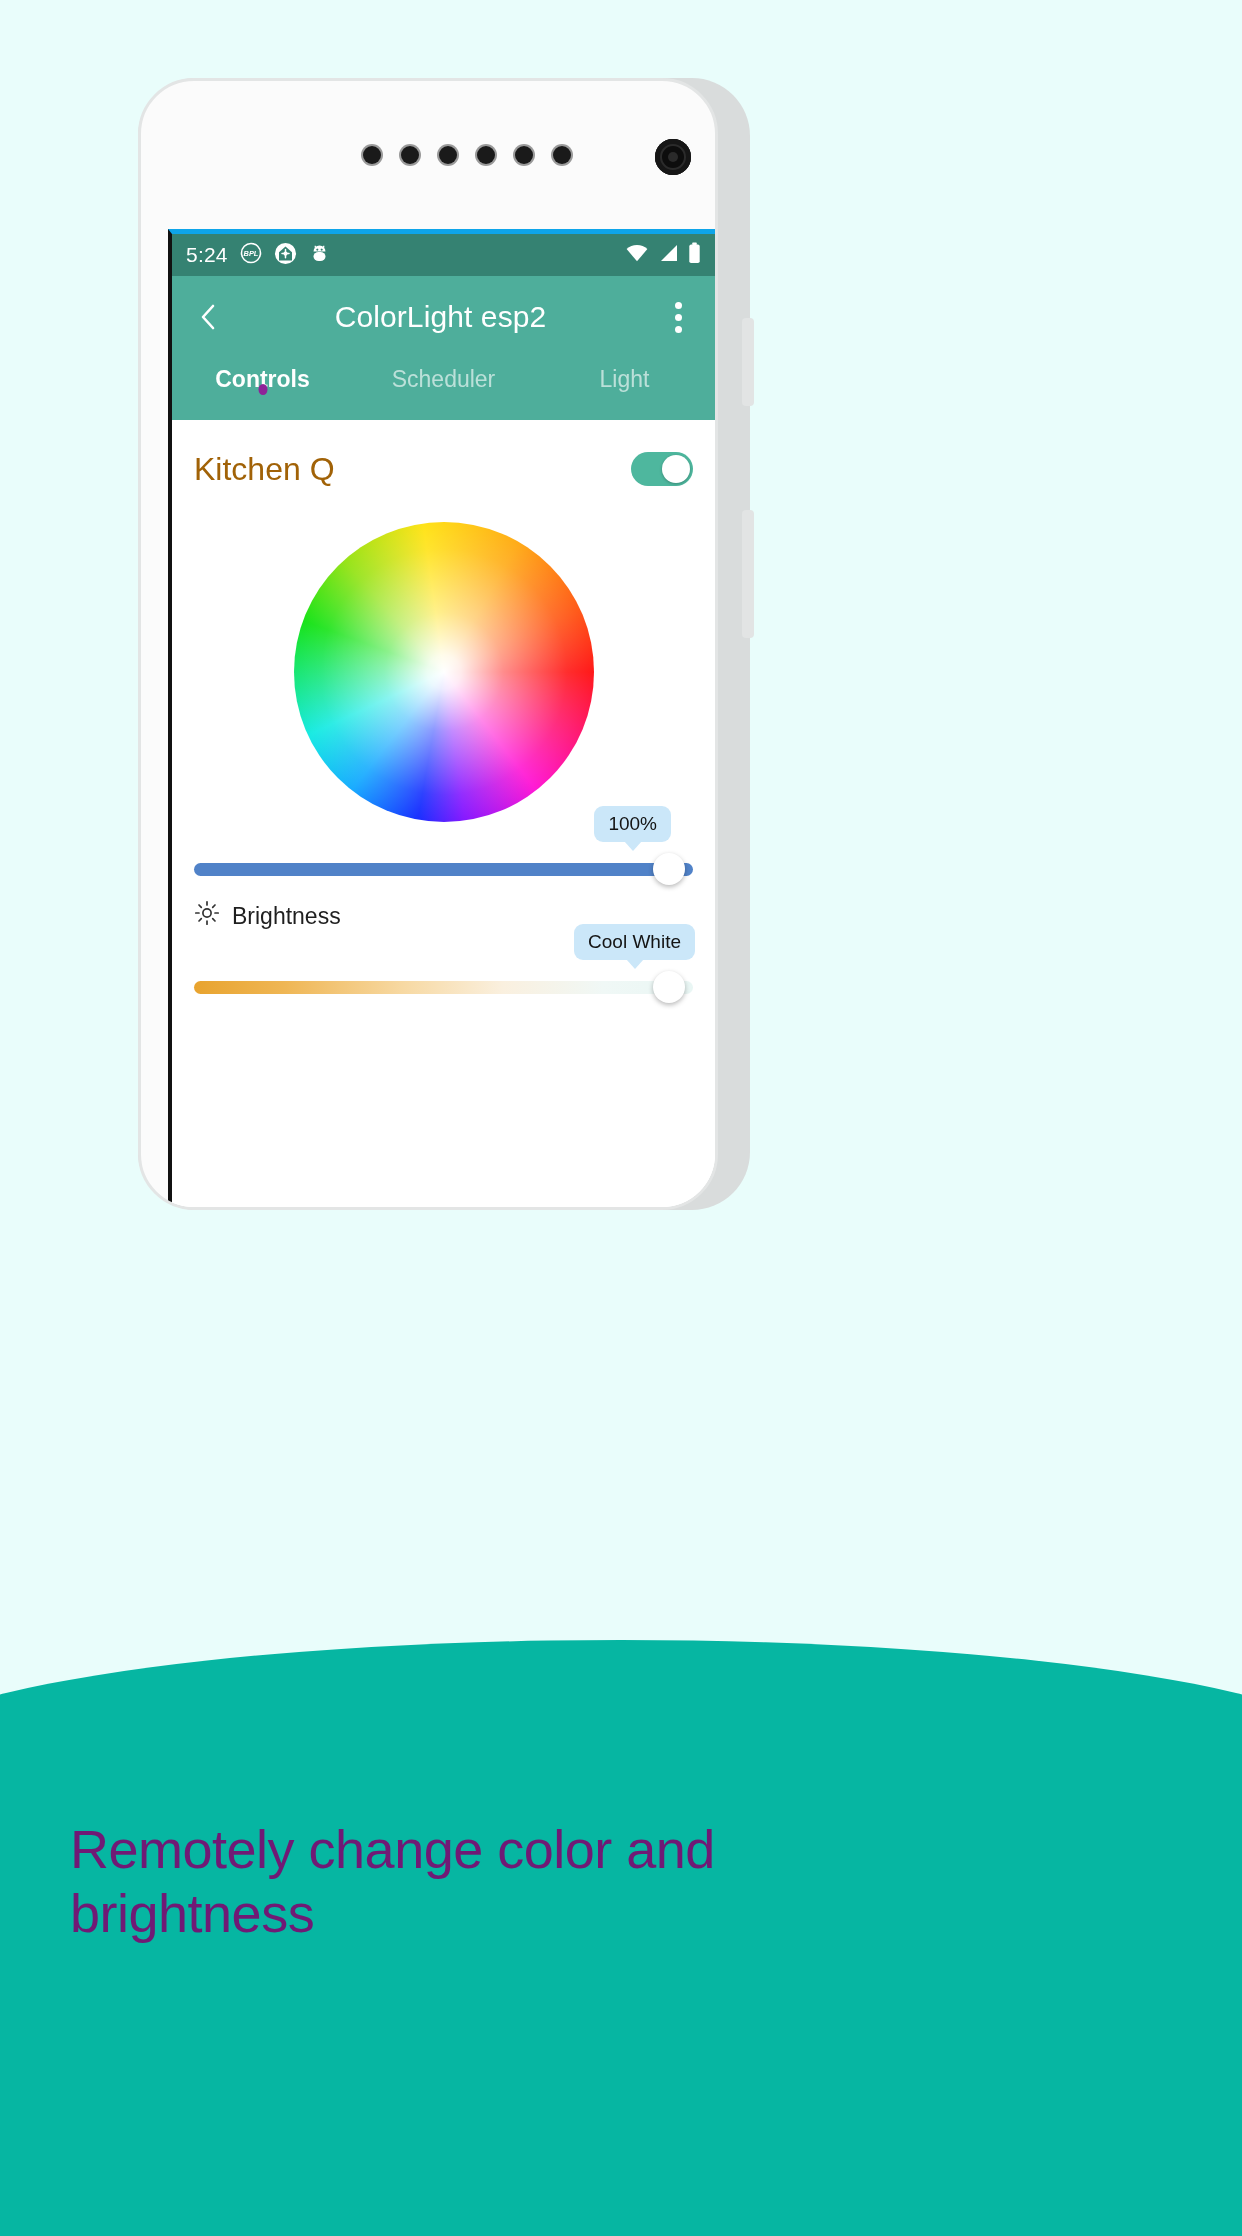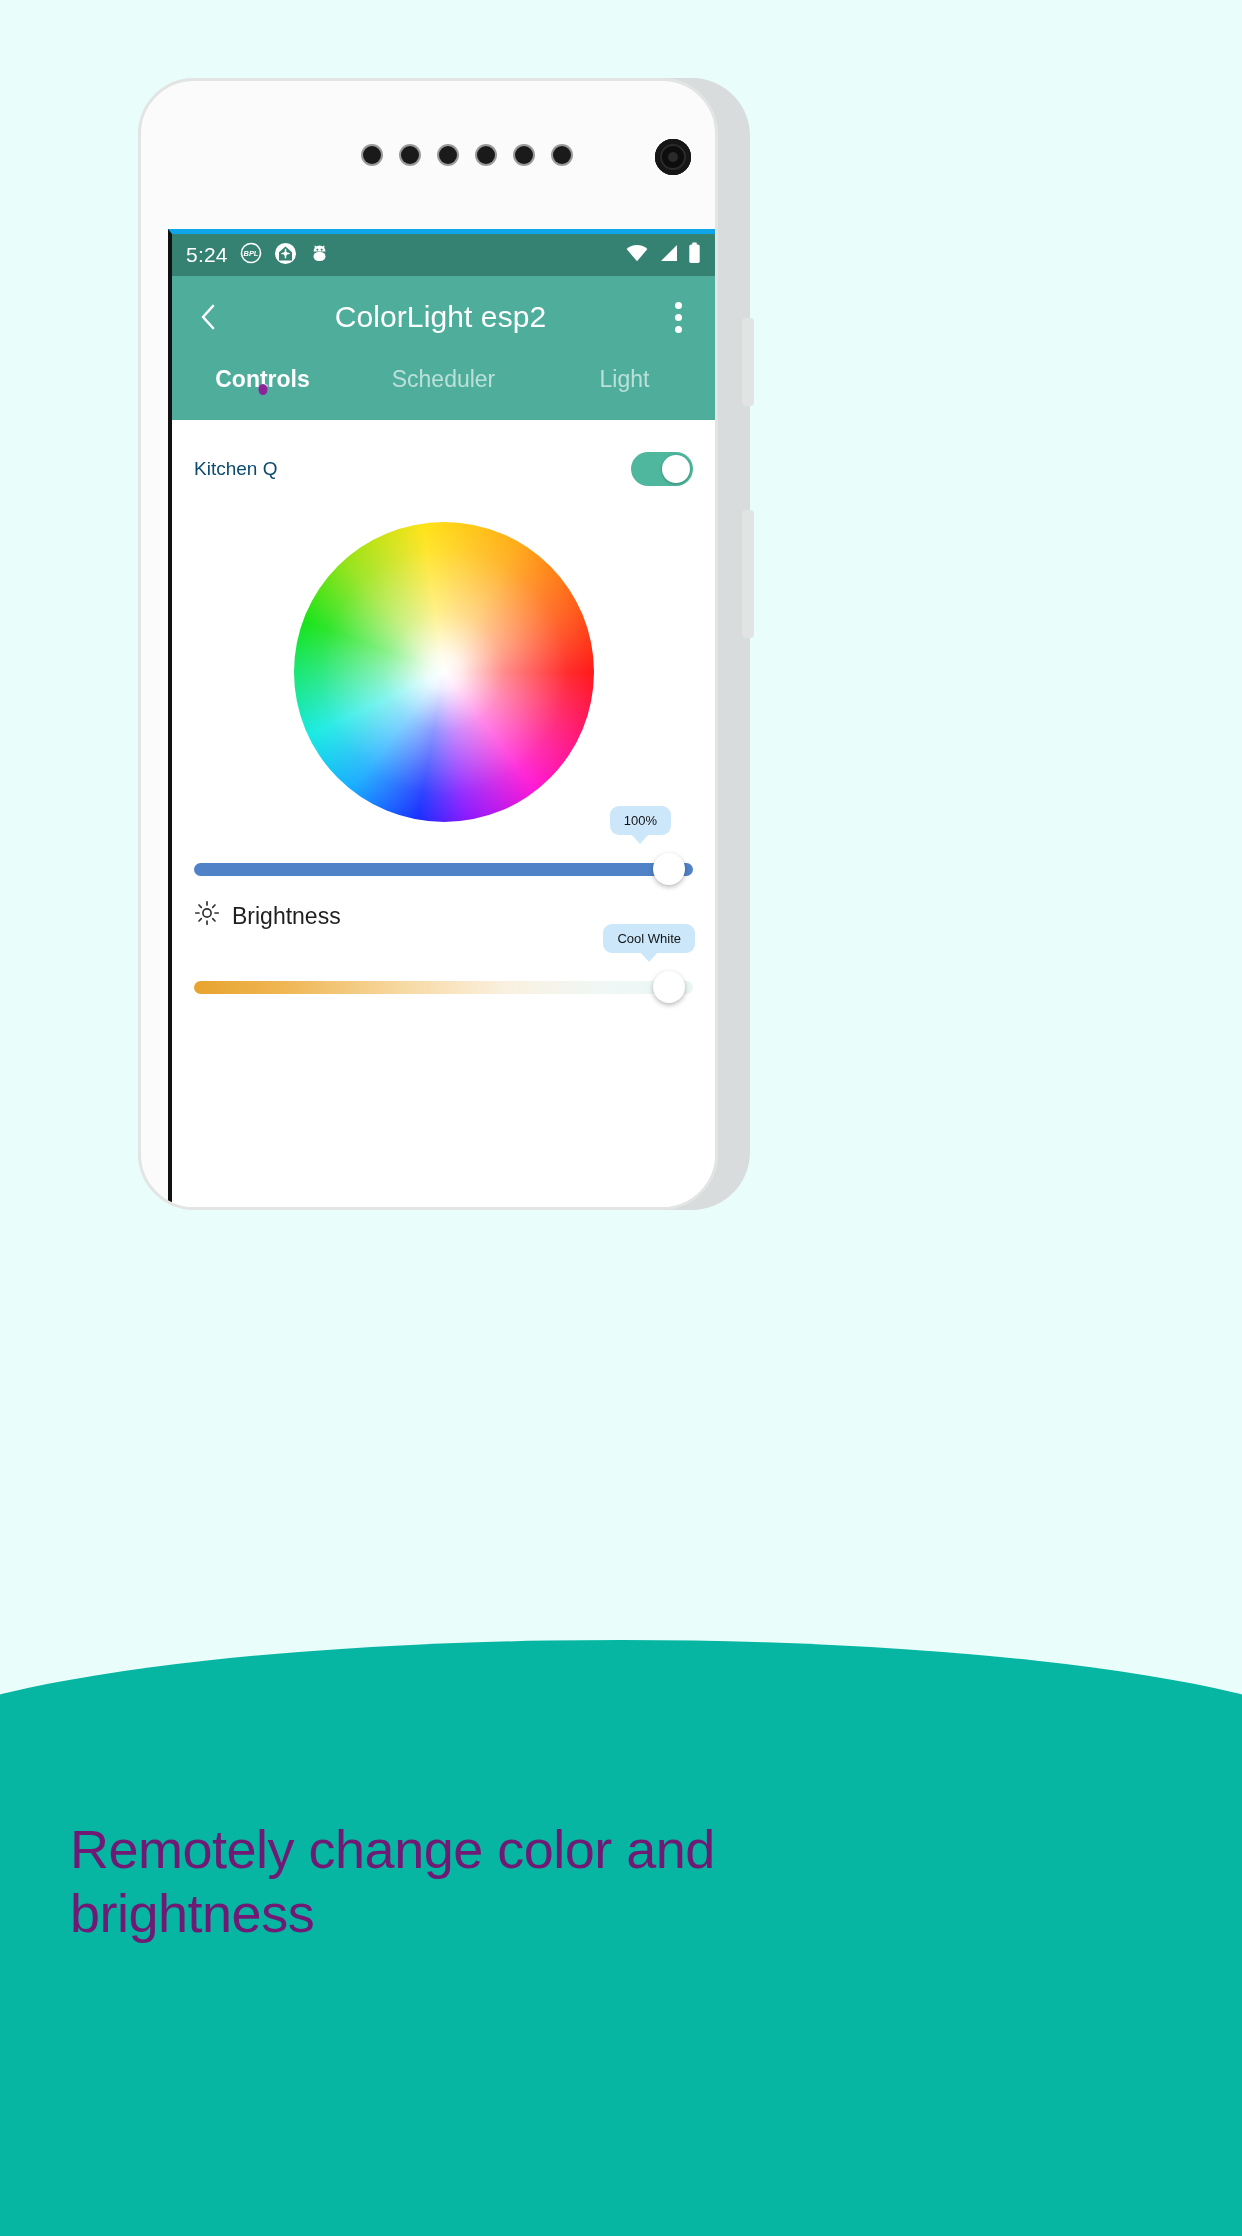--- a/index.html
+++ b/index.html
@@ -236,22 +236,22 @@
     padding: 0 22px;
     box-sizing: border-box;
   }
 
   #device-row {
     height: 78px;
     margin-top: 10px;
   }
   #device-name {
     flex: 1;
-    font-size: 19px;
-    color: #0c4a6e;
+    font-size: 32px;
+    color: #a16207;
   }
   #power-toggle {
     width: 62px; height: 34px;
     border-radius: 17px;
     background: #4eb79e;
     position: relative;
     flex: none;
   }
   #power-toggle .knob {
     position: absolute;
@@ -324,21 +324,21 @@
     position: relative;
   }
   #brightness-block { margin-top: 30px; }
   #appearance-block { margin-top: 38px; }
 
   .tooltip {
     position: absolute;
     background: #cbe7f9;
     border-radius: 9px;
     padding: 7px 14px;
-    font-size: 13px;
+    font-size: 19px;
     color: #141414;
     white-space: nowrap;
   }
   .tooltip::after {
     content: "";
     position: absolute;
     left: 50%;
     transform: translateX(-50%);
     bottom: -9px;
     border-left: 9px solid transparent;

